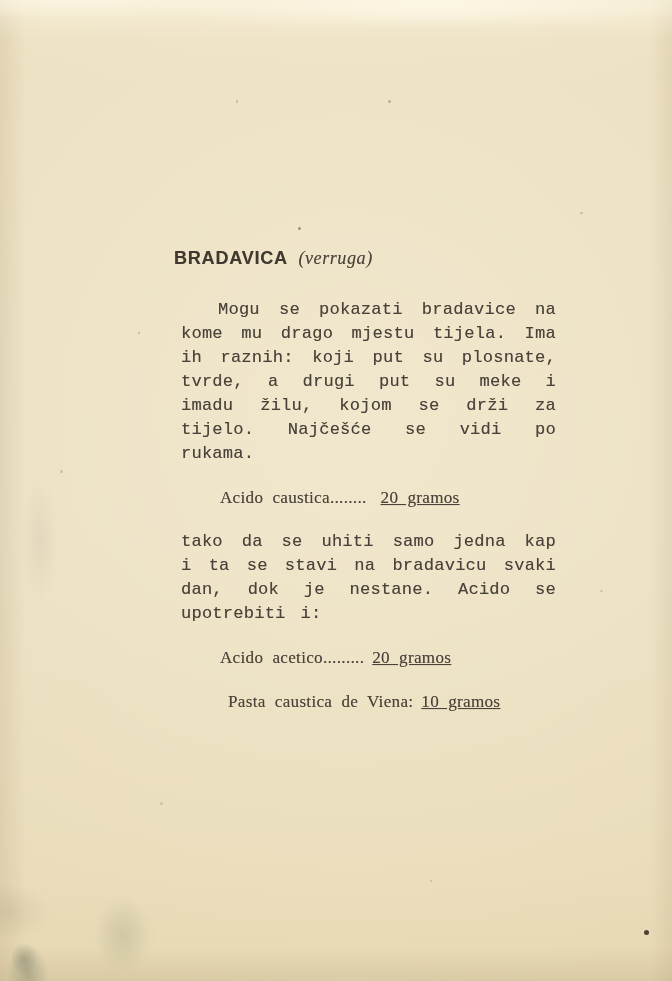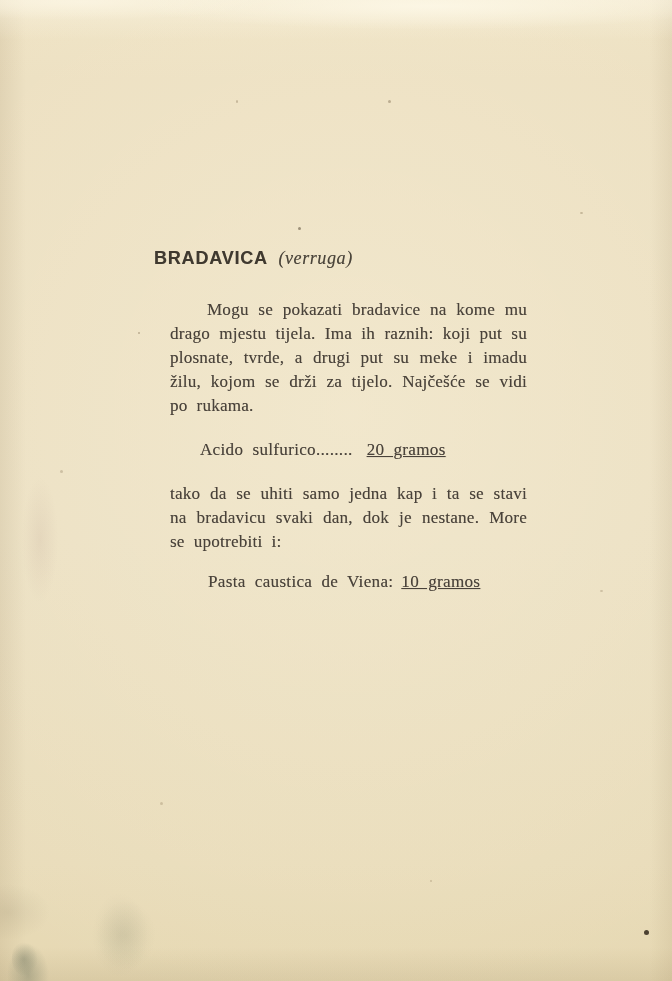--- a/index.html
+++ b/index.html
@@ -25,21 +25,21 @@
       
       linear-gradient(90deg, rgba(148,126,90,0.14) 0px, rgba(148,126,90,0) 26px),
       linear-gradient(270deg, rgba(148,126,90,0.12) 0px, rgba(148,126,90,0) 22px),
       linear-gradient(0deg, rgba(142,120,84,0.14) 0px, rgba(142,120,84,0) 34px),
       
       radial-gradient(ellipse 120% 85% at 52% 42%, rgba(255,250,232,0.30), rgba(255,250,232,0) 75%),
       linear-gradient(180deg, #efe3c4 0%, #ecdfc0 8%, #ebdfc1 55%, #e9dcba 88%, #e6d8b2 100%);
   }
   .content {
     position: absolute;
-    left: 154px;
+    left: 174px;
     top: 246px;
     width: 389px;
     font-family: "Liberation Serif", "DejaVu Serif", serif;
     font-size: 17px;
     line-height: 24px;
     color: #49423a;
     text-shadow: 0.2px 0.2px 0.5px rgba(73,66,58,0.45);
   }
   .heading {
     margin: 0 0 28px 0;
@@ -55,24 +55,25 @@
     color: #3f392f;
   }
   .heading-annotation {
     font-family: "Liberation Serif", "DejaVu Serif", serif;
     font-style: italic;
     letter-spacing: 0.6px;
     margin-left: 6px;
     color: #4a443a;
   }
   .para {
-    margin: 16px;
+    margin: 7px;
     text-align: justify;
     word-spacing: 0.27em;
     letter-spacing: 0.015em;
+    font-family: Liberation Mono, monospace;
   }
   .para.indent { text-indent: 37px; }
   .recipe {
     margin: 20px 0 20px 0;
     padding-left: 46px;
     word-spacing: 0.27em;
     letter-spacing: 0.02em;
     white-space: nowrap;
   }
   .recipe .amount { margin-left: 14px; text-decoration: underline; }
@@ -94,25 +95,28 @@
 
     <h1 class="heading">
       <span class="heading-title">BRADAVICA</span>
       <span class="heading-annotation">(verruga)</span>
     </h1>
 
     <p class="para indent">Mogu se pokazati bradavice na kome mu drago mjestu tijela. Ima ih raznih: koji put su plosnate, tvrde, a drugi put su meke i imadu žilu, kojom se drži za tijelo. Najčešće se vidi po rukama.</p>
 
 
     <div class="recipe">
-      <span>Acido sulfurico........</span><span class="amount">20 gramos</span>
+      <span>Acido caustica........</span><span class="amount">20 gramos</span>
     </div>
 
-    <p class="para">tako da se uhiti samo jedna kap i ta se stavi na bradavicu svaki dan, dok je nestane. More se upotrebiti i:</p>
+    <p class="para">tako da se uhiti samo jedna kap i ta se stavi na bradavicu svaki dan, dok je nestane. Acido se upotrebiti i:</p>
 
+    <div class="recipe tight-amount">
+      <span>Acido acetico.........</span><span class="amount">20 gramos</span>
+    </div>
 
 
     <div class="recipe tight-amount last">
       <span>Pasta caustica de Viena:</span><span class="amount">10 gramos</span>
     </div>
 
   </div>
 
   <div class="speck" style="left:644px; top:930px; width:5px; height:5px; background:rgba(48,38,26,0.85);"></div>
   <div class="speck" style="left:298px; top:227px; width:3px; height:3px; background:rgba(90,76,56,0.55);"></div>

